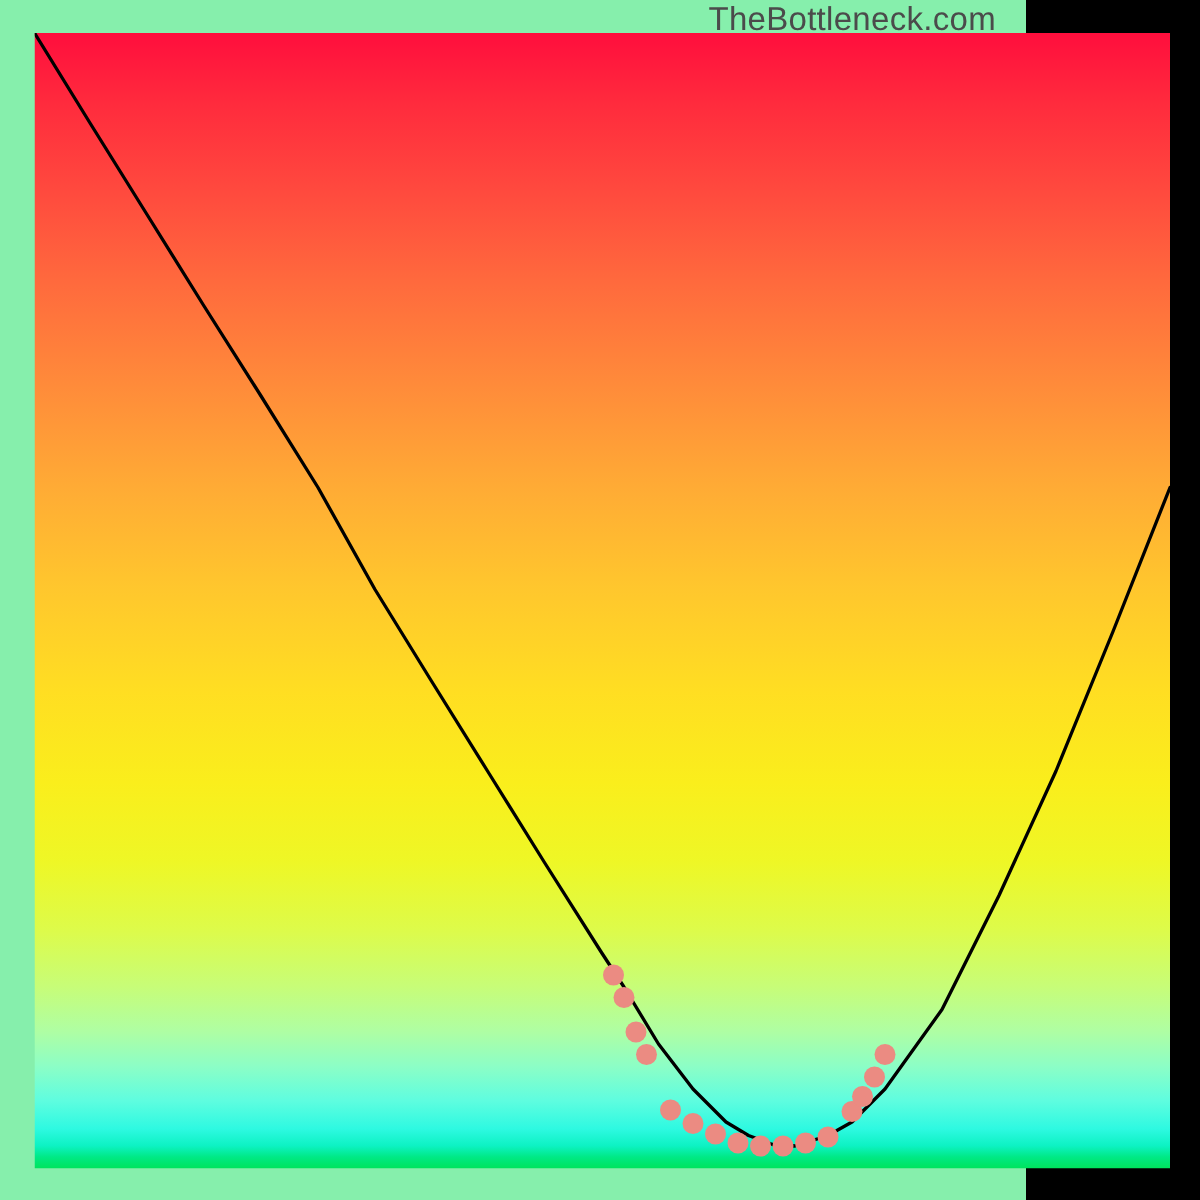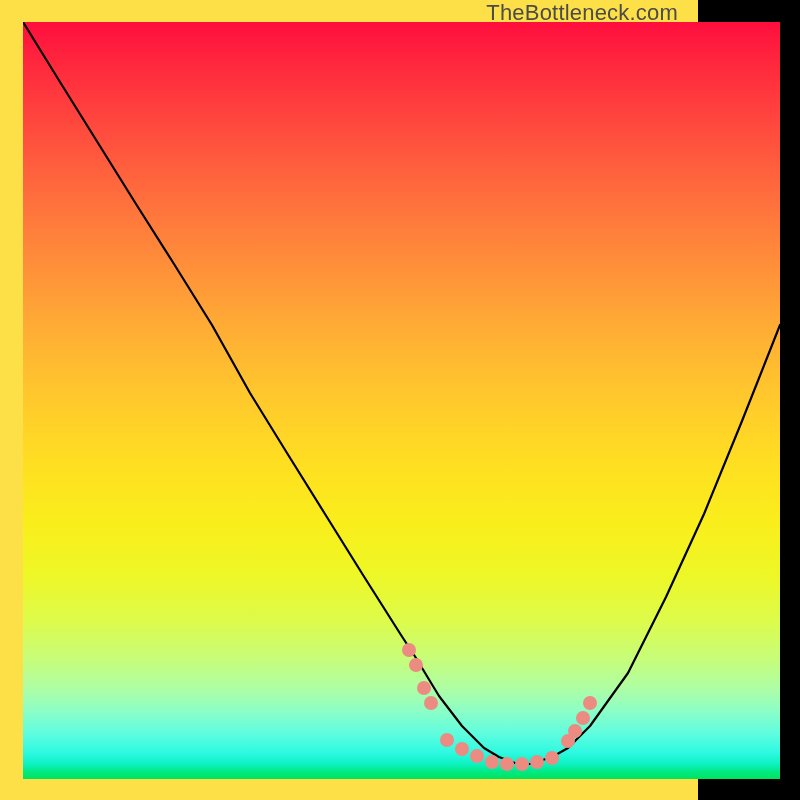--- a/index.html
+++ b/index.html
@@ -8,22 +8,21 @@
     width: 800px;
     height: 800px;
     overflow: hidden;
     background: #000;
     font-family: Arial, Helvetica, sans-serif;
   }
   .stage {
     position: relative;
     width: 684px;
     height: 800px;
-    background: #fde047;
-    padding-left: 14px;
+    background: #86efac;
   }
   .plot-area {
     position: absolute;
     left: 23px;
     top: 22px;
     width: 757px;
     height: 757px;
     overflow: hidden;
   }
   .gradient-bg {

